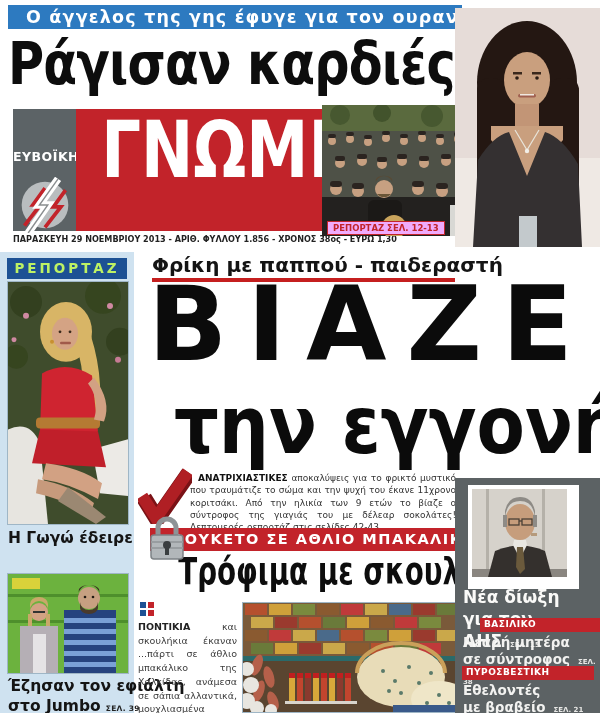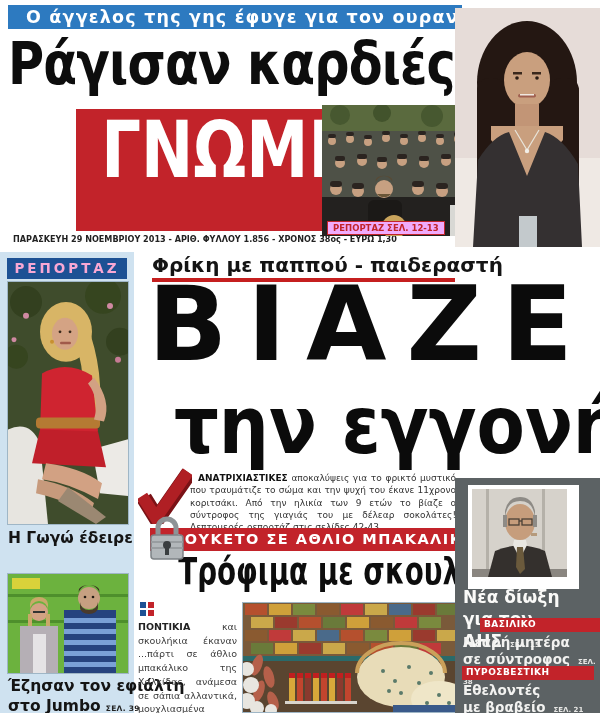--- a/index.html
+++ b/index.html
@@ -29,21 +29,21 @@
     white-space:nowrap;transform:scaleX(.9);transform-origin:left top;}
 
   
   .crowd-photo{left:322px;top:105px;width:156px;height:131px;z-index:2;}
   .crowd-label{left:327px;top:221px;z-index:4;background:#f0abfc;border:1.5px solid #c2232a;
     color:#c2232a;font-weight:bold;font-size:8.5px;padding:1px 5px;white-space:nowrap;}
   .portrait-photo{left:455px;top:8px;width:145px;height:239px;z-index:3;}
 
   
   .left-panel{left:0;top:252px;width:134px;height:461px;background:#cfe2f0;}
-  .reportaz-bar{left:7px;top:258px;width:120px;height:21px;background:#1d5194;color:#f9a8d4;
+  .reportaz-bar{left:7px;top:258px;width:120px;height:21px;background:#1d5194;color:#bef264;
     font-weight:bold;font-size:13.5px;line-height:21px;text-align:center;letter-spacing:3px;}
   .photo-frame{border:1px solid #9fb6c6;background:#fff;}
   .lp-photo1{left:7px;top:281px;width:120px;height:242px;}
   .lp-cap1{left:8px;top:528px;color:#141414;font-weight:bold;font-size:15.5px;line-height:20px;}
   .lp-photo2{left:7px;top:573px;width:120px;height:99px;}
   .lp-cap2{left:8px;top:676px;color:#141414;font-weight:bold;font-size:15.5px;line-height:20px;}
   .pg{font-size:7.5px;font-weight:bold;color:#222;margin-left:5px;letter-spacing:.3px;}
 
   
   .kicker{left:152px;top:253px;color:#141414;font-weight:bold;font-size:20px;white-space:nowrap;}
@@ -89,20 +89,30 @@
   .rp-pg{font-size:7px;font-weight:bold;color:#e8e8e6;margin-left:8px;margin-top:12px;}
 </style>
 </head>
 <body>
 
 <div class="page">
 
   <div class="abs top-strip">Ο άγγελος της γης έφυγε για τον ουρανό</div>
   <div class="abs main-headline">Ράγισαν καρδιές</div>
 
+  <div class="abs mast-gray">
+    <div class="mast-region">ΕΥΒΟΪΚΗ</div>
+    <svg class="abs" style="left:4px;top:68px" width="56" height="56" viewBox="0 0 60 60">
+      <circle cx="30" cy="30" r="25" fill="#b9bdbf"></circle>
+      <path d="M30,12 L17,30 H25 L8,52" stroke="#c2232a" stroke-width="4" fill="none"></path>
+      <path d="M52,14 L39,32 H47 L30,54" stroke="#c2232a" stroke-width="4" fill="none"></path>
+      <path d="M44,2 L24,30 H33 L12,60" stroke="#ffffff" stroke-width="8" fill="none"></path>
+      <path d="M44,2 L24,30 H33 L12,60" stroke="#8a8e90" stroke-width="1.5" fill="none"></path>
+    </svg>
+  </div>
   <div class="abs mast-red">
     <div class="mast-title">ΓΝΩΜΗ</div>
   </div>
   <div class="abs dateline">ΠΑΡΑΣΚΕΥΗ 29 ΝΟΕΜΒΡΙΟΥ 2013 - ΑΡΙΘ. ΦΥΛΛΟΥ 1.856 - ΧΡΟΝΟΣ 38ος - ΕΥΡΩ 1,30</div>
 
   <svg class="abs crowd-photo" viewBox="0 0 156 131" preserveAspectRatio="none">
     <rect width="156" height="131" fill="#4e5147"></rect>
     <rect width="156" height="26" fill="#5a6a3e"></rect>
     <circle cx="18" cy="10" r="10" fill="#475830"></circle>
       <circle cx="60" cy="8" r="9" fill="#42532c"></circle>

